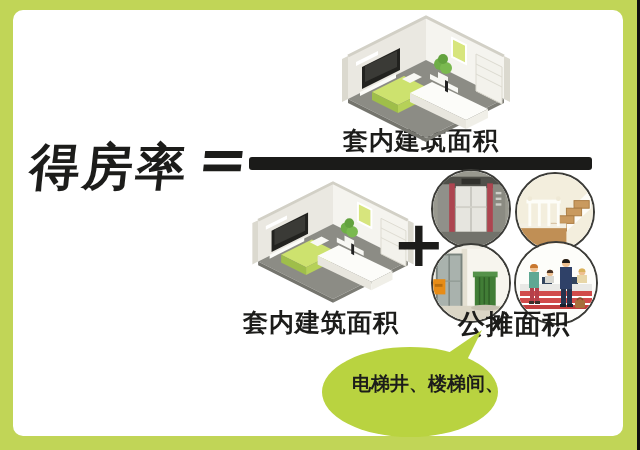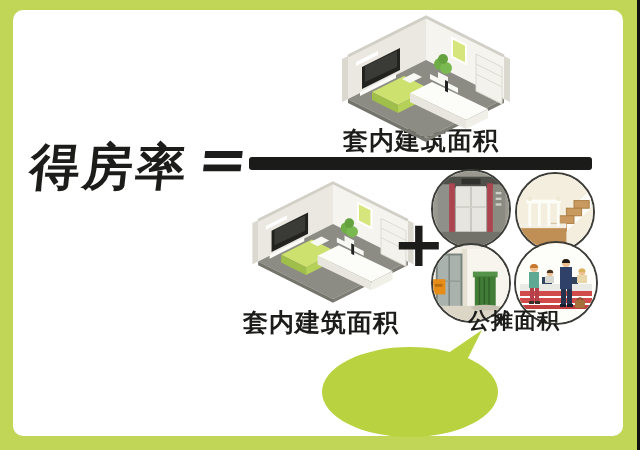--- a/index.html
+++ b/index.html
@@ -22,21 +22,21 @@
   .room-top { left:326px; top:12px; width:200px; height:117px; }
   .room-bottom { left:237px; top:178px; width:192px; height:125px; }
   .room-bottom-label { left:225px; top:306px; width:192px; text-align:center; font-size:25px; font-weight:800; letter-spacing:1px; white-space:nowrap; }
   .plus-sign { left:392px; top:206px; font-size:64px; font-weight:900; line-height:76px; }
   .circle-icon { position:absolute; border-radius:50%; overflow:hidden; border:2px solid #3c3c38; box-sizing:border-box; }
   .c1 { left:431px; top:169px; width:80px; height:80px; }
   .c2 { left:515px; top:172px; width:80px; height:80px; }
   .c3 { left:431px; top:243px; width:80px; height:80px; }
   .c4 { left:514px; top:241px; width:84px; height:84px; }
   .circle-icon svg { display:block; width:100%; height:100%; }
-  .shared-label { left:454px; top:306px; width:120px; text-align:center; font-size:22px; font-weight:800; letter-spacing:1px; white-space:nowrap; }
+  .shared-label { left:454px; top:306px; width:120px; text-align:center; font-size:27px; font-weight:800; letter-spacing:1px; white-space:nowrap; }
   .bubble-svg { left:320px; top:326px; width:195px; height:112px; }
   .bubble-text { left:352px; top:344px; font-size:19px; font-weight:800; line-height:26px; white-space:pre-line; }
 </style>
 </head>
 <body>
 
 <div id="stage">
   <div class="panel"></div>
   <div class="edge-strip"></div>
 
@@ -211,15 +211,16 @@
     </svg>
   </div>
 
   <div class="abs shared-label">公摊面积</div>
 
   <svg class="abs bubble-svg" viewBox="0 0 195 112">
     <polygon points="118,34 162,4 140,48" fill="#b9d340"></polygon>
     <ellipse cx="90" cy="66" rx="88" ry="45" fill="#b9d340"></ellipse>
   </svg>
   <div class="abs bubble-text">
+    <div>电梯井、楼梯间、</div>
     
   </div>
 </div>
 
 </body></html>

